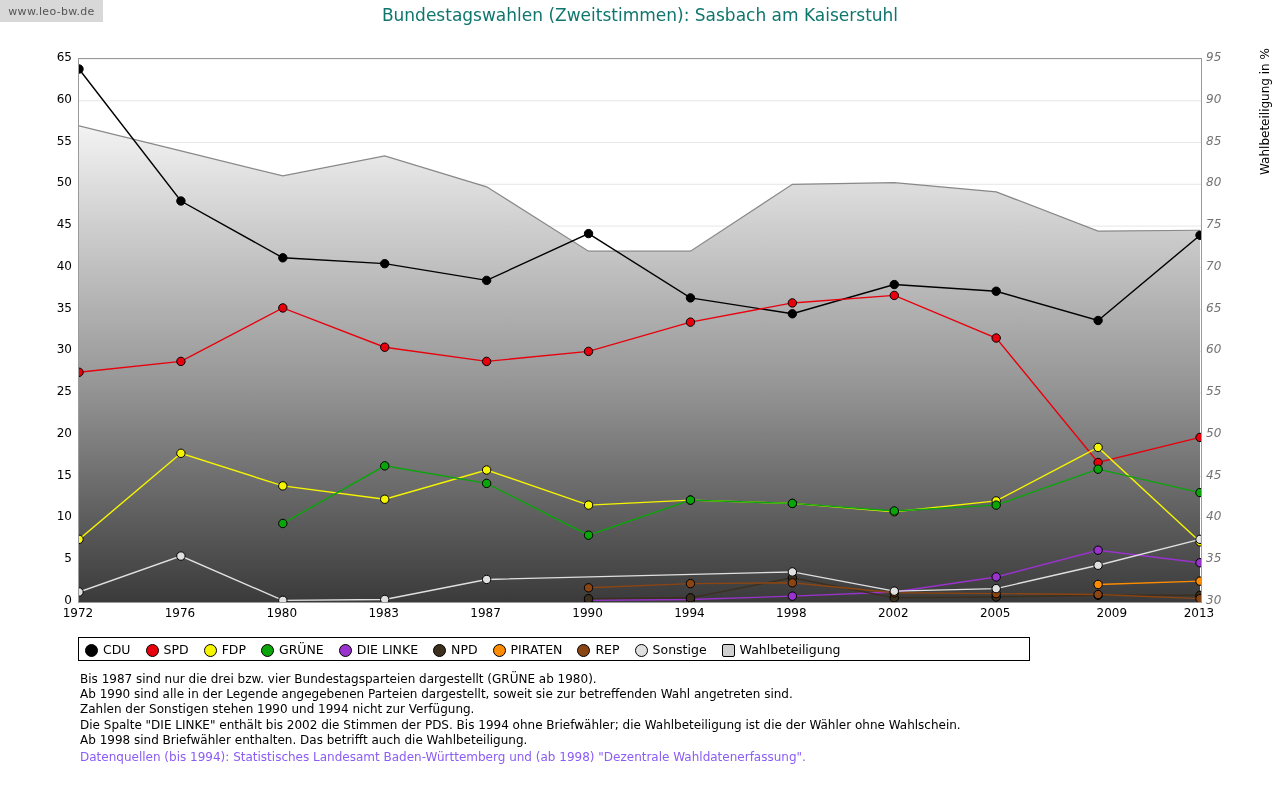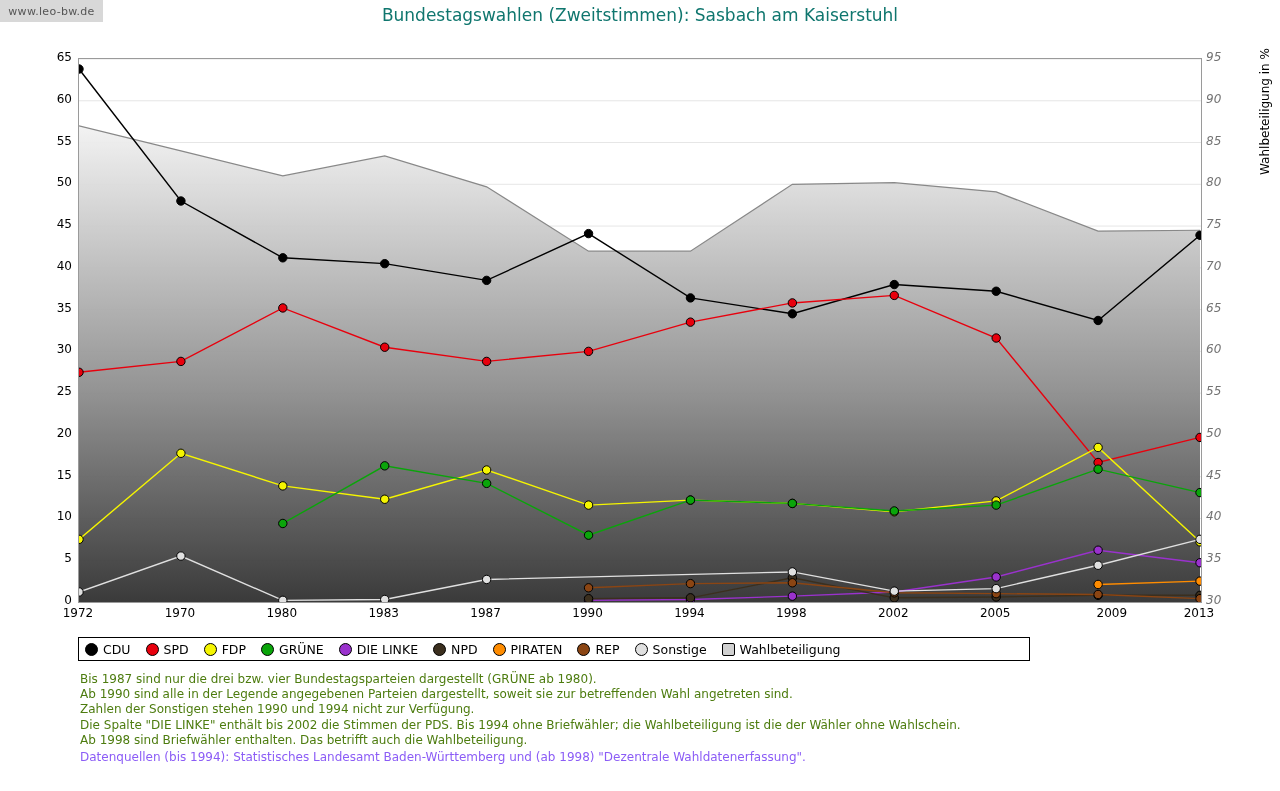--- a/index.html
+++ b/index.html
@@ -73,41 +73,41 @@
     width:952px;height:24px;
     border:1px solid #000;
     background:#fff;
     display:flex;
     align-items:center;
     padding:0 6px;
     box-sizing:border-box;
     font-size:12.5px;
   }
   .legend-item{
-    display:flex;align-items:center;
+    display:flex;align-items:flex-end;
     margin-right:15px;
     white-space:nowrap;
   }
   .legend-marker{
     width:11px;height:11px;border-radius:50%;
     border:1px solid #000;
     margin-right:5px;
     display:inline-block;
   }
   .legend-marker.square{
     border-radius:2px;
     width:11px;height:11px;
     background:#d0d0d0;
   }
   #notes{
     position:absolute;
     left:80px;top:672px;
     font-size:12px;
     line-height:15.2px;
-    color:#4d7c0f;
+    color:#000000;
   }
   #sources{
     position:absolute;
     left:80px;top:750px;
     font-size:12px;
     color:#8b5cf6;
   }
 </style>
 </head>
 <body>
@@ -273,21 +273,21 @@
     <div class="ytick-r" style="left: 1206px; top: 300.615px;">65</div>
     <div class="ytick-r" style="left: 1206px; top: 258.846px;">70</div>
     <div class="ytick-r" style="left: 1206px; top: 217.077px;">75</div>
     <div class="ytick-r" style="left: 1206px; top: 175.308px;">80</div>
     <div class="ytick-r" style="left: 1206px; top: 133.538px;">85</div>
     <div class="ytick-r" style="left: 1206px; top: 91.7692px;">90</div>
     <div class="ytick-r" style="left: 1206px; top: 50px;">95</div>
   </div>
 <div id="ticks-x">
     <div class="xtick" style="left: 48px; top: 606px;">1972</div>
-    <div class="xtick" style="left: 149.909px; top: 606px;">1970</div>
+    <div class="xtick" style="left: 149.909px; top: 606px;">1976</div>
     <div class="xtick" style="left: 251.818px; top: 606px;">1980</div>
     <div class="xtick" style="left: 353.727px; top: 606px;">1983</div>
     <div class="xtick" style="left: 455.636px; top: 606px;">1987</div>
     <div class="xtick" style="left: 557.545px; top: 606px;">1990</div>
     <div class="xtick" style="left: 659.455px; top: 606px;">1994</div>
     <div class="xtick" style="left: 761.364px; top: 606px;">1998</div>
     <div class="xtick" style="left: 863.273px; top: 606px;">2002</div>
     <div class="xtick" style="left: 965.182px; top: 606px;">2005</div>
     <div class="xtick" style="left: 1067.09px; top: 606px; text-align: right;">2009</div>
     <div class="xtick" style="left: 1169px; top: 606px;">2013</div>

